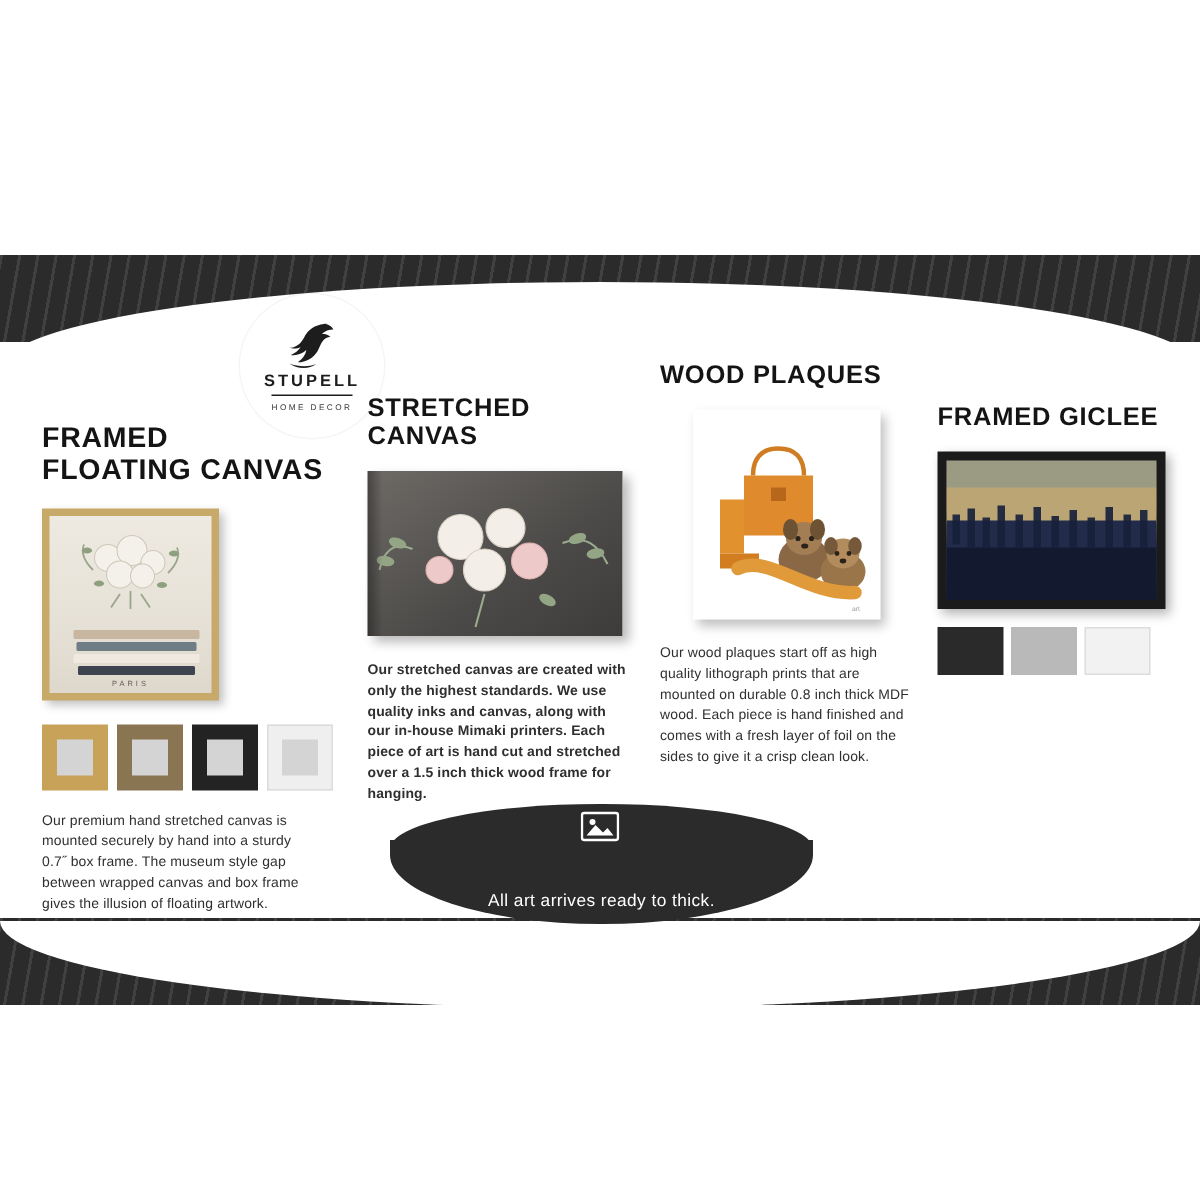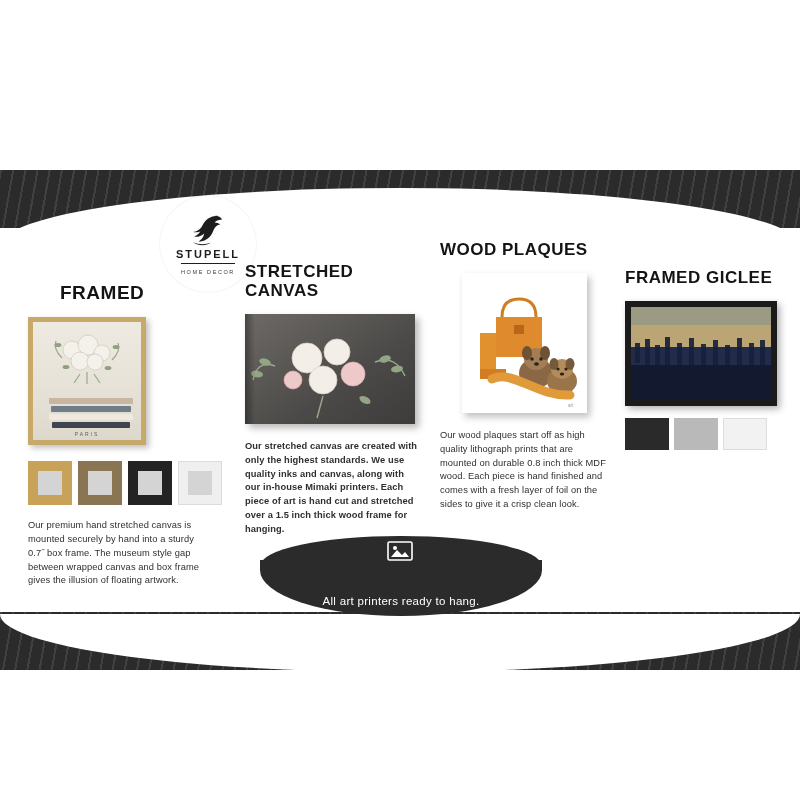--- a/index.html
+++ b/index.html
@@ -83,21 +83,21 @@
   }
   .body-txt{
     font-size:9.3px;
     line-height:1.48;
     color:#2f2f2f;
     letter-spacing:0.1px;
   }
 
   
   #col1{left:28px;top:282px;width:200px;}
-  #col1 h2{font-size:19px;margin-left:32px;}
+  #col1 h2{font-size:19px;}
   .fc-art{
     position:relative;margin-top:14px;
     width:118px;height:128px;
     background:#c7a96a;
     padding:5px;
     box-sizing:border-box;
     box-shadow:3px 3px 6px rgba(0,0,0,0.25);
   }
   .fc-art .inner{
     width:100%;height:100%;
@@ -214,20 +214,21 @@
       <path d="M4 31c6 2.4 13 2.6 19 .6-5 3.4-13 3.6-19-.6z" fill="#1d1d1d"></path>
     </svg>
     <div class="brand">STUPELL</div>
     <div class="rule"></div>
     <div class="sub">HOME DECOR</div>
   </div>
 
   <div class="col" id="col1">
     <h2>
       <span>FRAMED</span><br>
+      <span>FLOATING CANVAS</span>
     </h2>
 
     <div class="fc-art">
       <div class="inner">
         <svg class="bouquet" viewBox="0 0 74 56">
           <g fill="#f4f1ea" stroke="#cfc8ba" stroke-width="0.7">
             <circle cx="22" cy="16" r="9"></circle>
             <circle cx="38" cy="11" r="10"></circle>
             <circle cx="52" cy="19" r="8"></circle>
             <circle cx="30" cy="27" r="9"></circle>
@@ -388,21 +389,21 @@
     <div class="fg-swatches">
       <div class="fg-sw" style="background:#2a2a2a;"></div>
       <div class="fg-sw" style="background:#b9b9b9;"></div>
       <div class="fg-sw" style="background:#f2f2f2;border:1px solid #dddddd;"></div>
     </div>
 
   </div>
 
   <div class="ribbon-top-cap"></div>
   <div class="ribbon">
-    <span class="tag-note">All art printers ready to hang.</span>
+    <span class="tag-note">All art arrives ready to thick.</span>
   </div>
   <svg class="ribbon-icon" viewBox="0 0 26 22">
     <rect x="1" y="2" width="24" height="18" rx="1.5" fill="none" stroke="#ffffff" stroke-width="1.6"></rect>
     <circle cx="8" cy="8" r="2" fill="#ffffff"></circle>
     <path d="M4 17 l6-7 5 5 3-3 4 5z" fill="#ffffff"></path>
   </svg>
 
 </div>
 
 </body></html>

